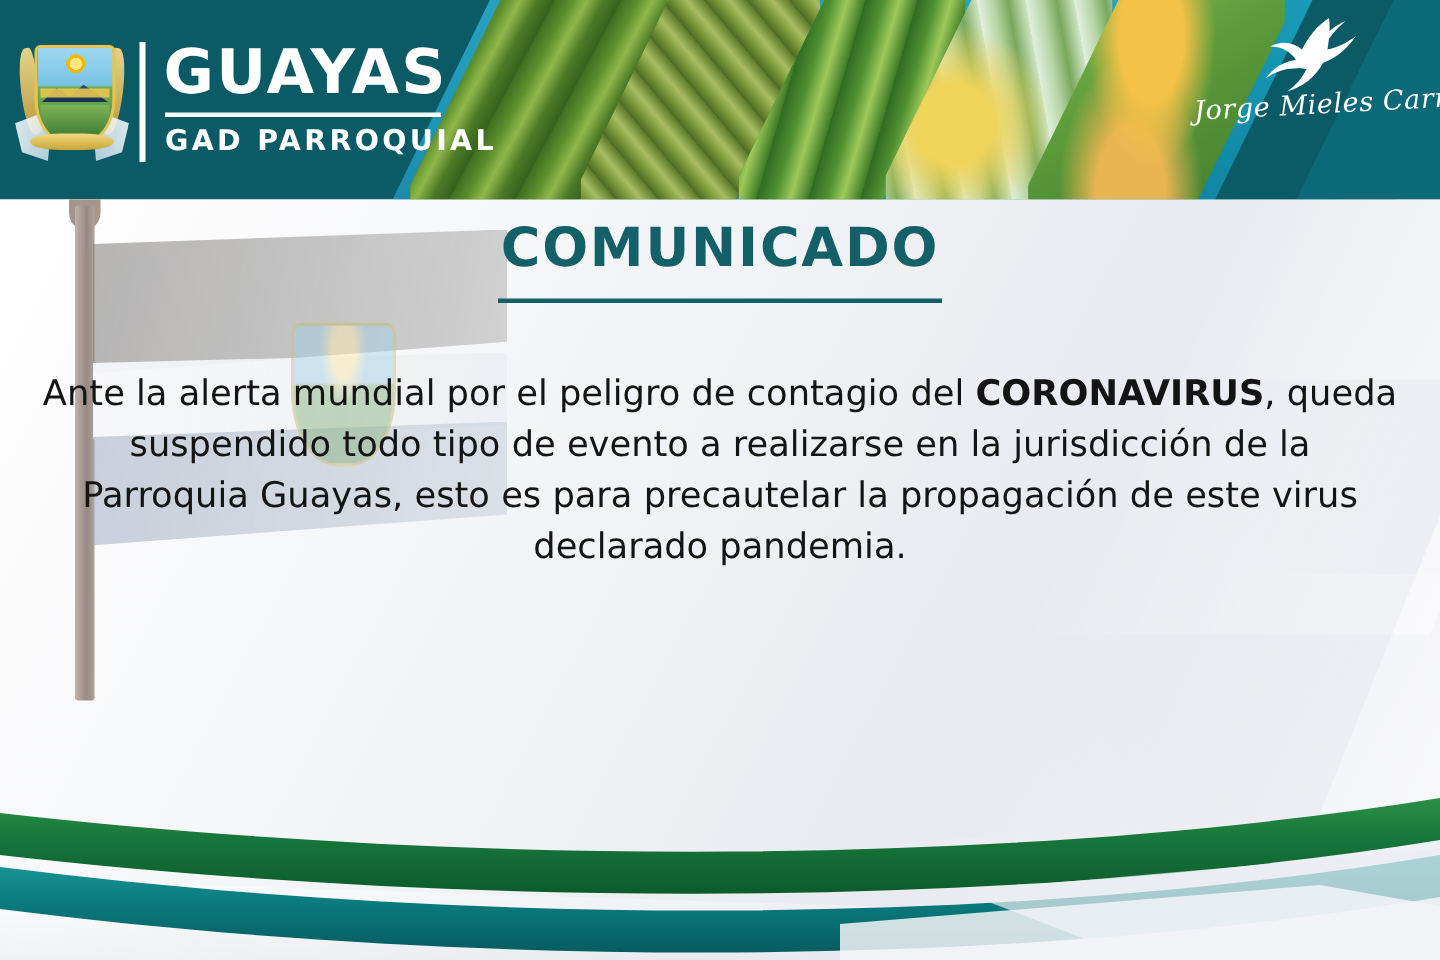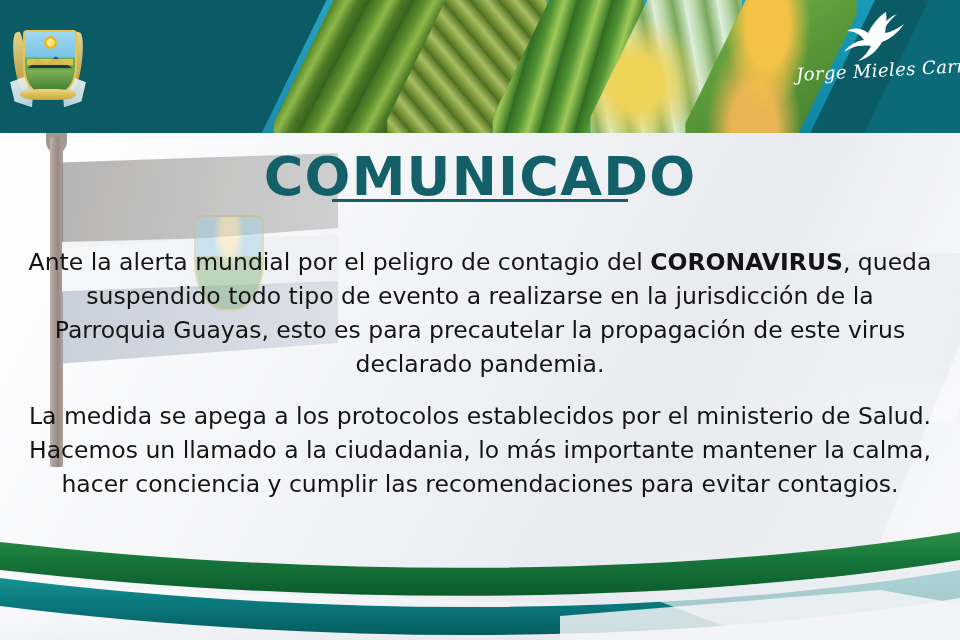--- a/index.html
+++ b/index.html
@@ -339,21 +339,21 @@
     border: 2px solid rgba(214,185,96,.75);
   }
 
   
   .title {
     position: absolute;
     left: 0; top: 12px;
     width: 960px;
     text-align: center;
     font-family: "DejaVu Sans", sans-serif;
-    font-size: 54px;
+    font-size: 36px;
     font-weight: bold;
     color: #136069;
     letter-spacing: 1.2px;
   }
   .title-underline {
     position: absolute;
     left: 50%; top: 66px;
     width: 296px; height: 3px;
     margin-left: -148px;
     background: #136069;
@@ -419,20 +419,26 @@
       <div class="crest-flags-r"></div>
       <div class="crest-shield">
         <div class="crest-sun"></div>
         <div class="crest-mtn"></div>
         <div class="crest-band"></div>
         <div class="crest-field"></div>
       </div>
       <div class="crest-ribbon"></div>
     </div>
 
+    <div class="wordmark">
+      <div class="wordmark-rule"></div>
+      <div class="wordmark-main">GUAYAS</div>
+      <div class="wordmark-sep"></div>
+      <div class="wordmark-sub">GAD PARROQUIAL</div>
+    </div>
 
     <div class="sigblock">
       <svg class="dove" width="86" height="56" viewBox="0 0 86 56">
         <path d="M58 4 C50 9 44 17 40 25 C34 20 26 19 19 23 C27 23 33 27 36 32
                  C28 33 21 37 16 44 C25 38 34 36 43 38 C40 44 36 49 30 53
                  C41 50 49 43 54 34 C62 31 70 25 76 16 C69 21 63 24 57 25
                  C58 18 59 11 58 4 Z" fill="#ffffff"></path>
         <path d="M44 30 C38 34 31 36 24 36 C32 39 40 38 47 34 Z" fill="#ffffff"></path>
         <path d="M52 20 C56 14 62 9 69 6 C62 12 57 18 54 25 Z" fill="#ffffff"></path>
       </svg>
@@ -455,21 +461,20 @@
         <div class="flag-stripe flag-s3"></div>
         <div class="flag-crest"></div>
       </div>
     </div>
 
     <div class="title">COMUNICADO</div>
     <div class="title-underline"></div>
 
     <p class="para para-1"><span>Ante la alerta mundial por el peligro de contagio del </span><strong>CORONAVIRUS</strong><span>, queda suspendido todo tipo de evento a realizarse en la jurisdicción de la Parroquia Guayas, esto es para precautelar la propagación de este virus declarado pandemia.</span></p>
 
-    <p class="para para-2">La medida se apega a los protocolos establecidos por el ministerio de Salud. Hacemos un llamado a la ciudadania, lo más importante mantener la calma, hacer conciencia y cumplir las recomendaciones para evitar contagios.</p>
 
     <svg class="waves" viewBox="0 0 960 120" preserveAspectRatio="none">
       <defs>
         <linearGradient id="gGreen" x1="0" y1="0" x2="0" y2="1">
           <stop offset="0%" stop-color="#2a8f46"></stop>
           <stop offset="45%" stop-color="#16753a"></stop>
           <stop offset="100%" stop-color="#0c5b2b"></stop>
         </linearGradient>
         <linearGradient id="gTeal" x1="0" y1="0" x2="0" y2="1">
           <stop offset="0%" stop-color="#1a9a9a"></stop>

